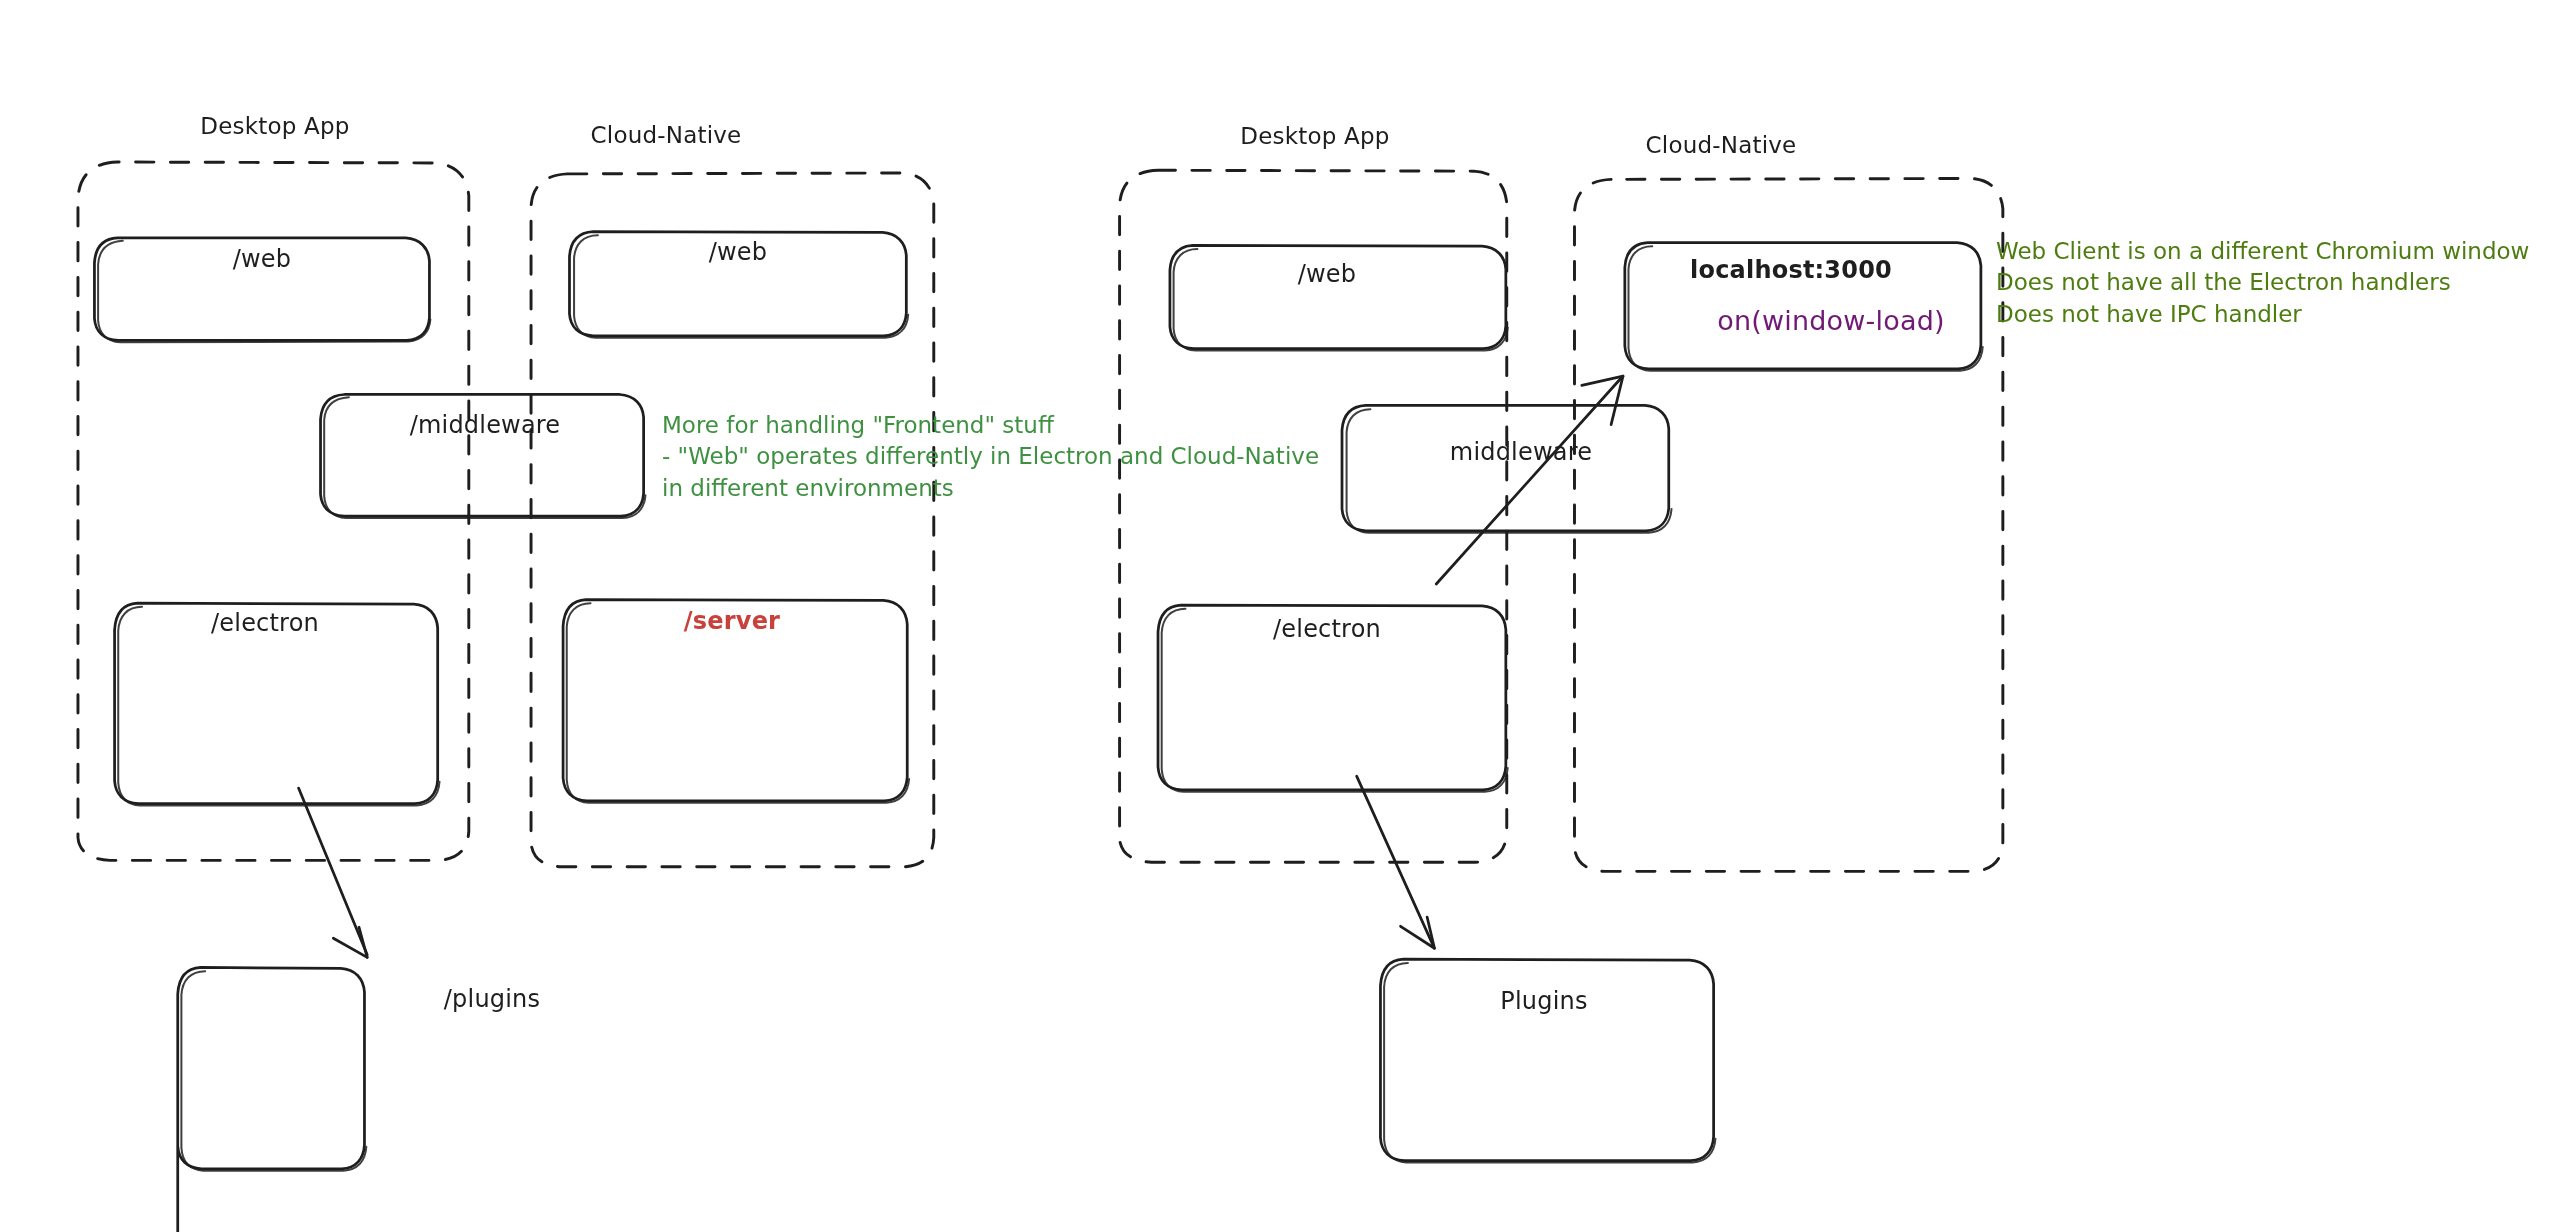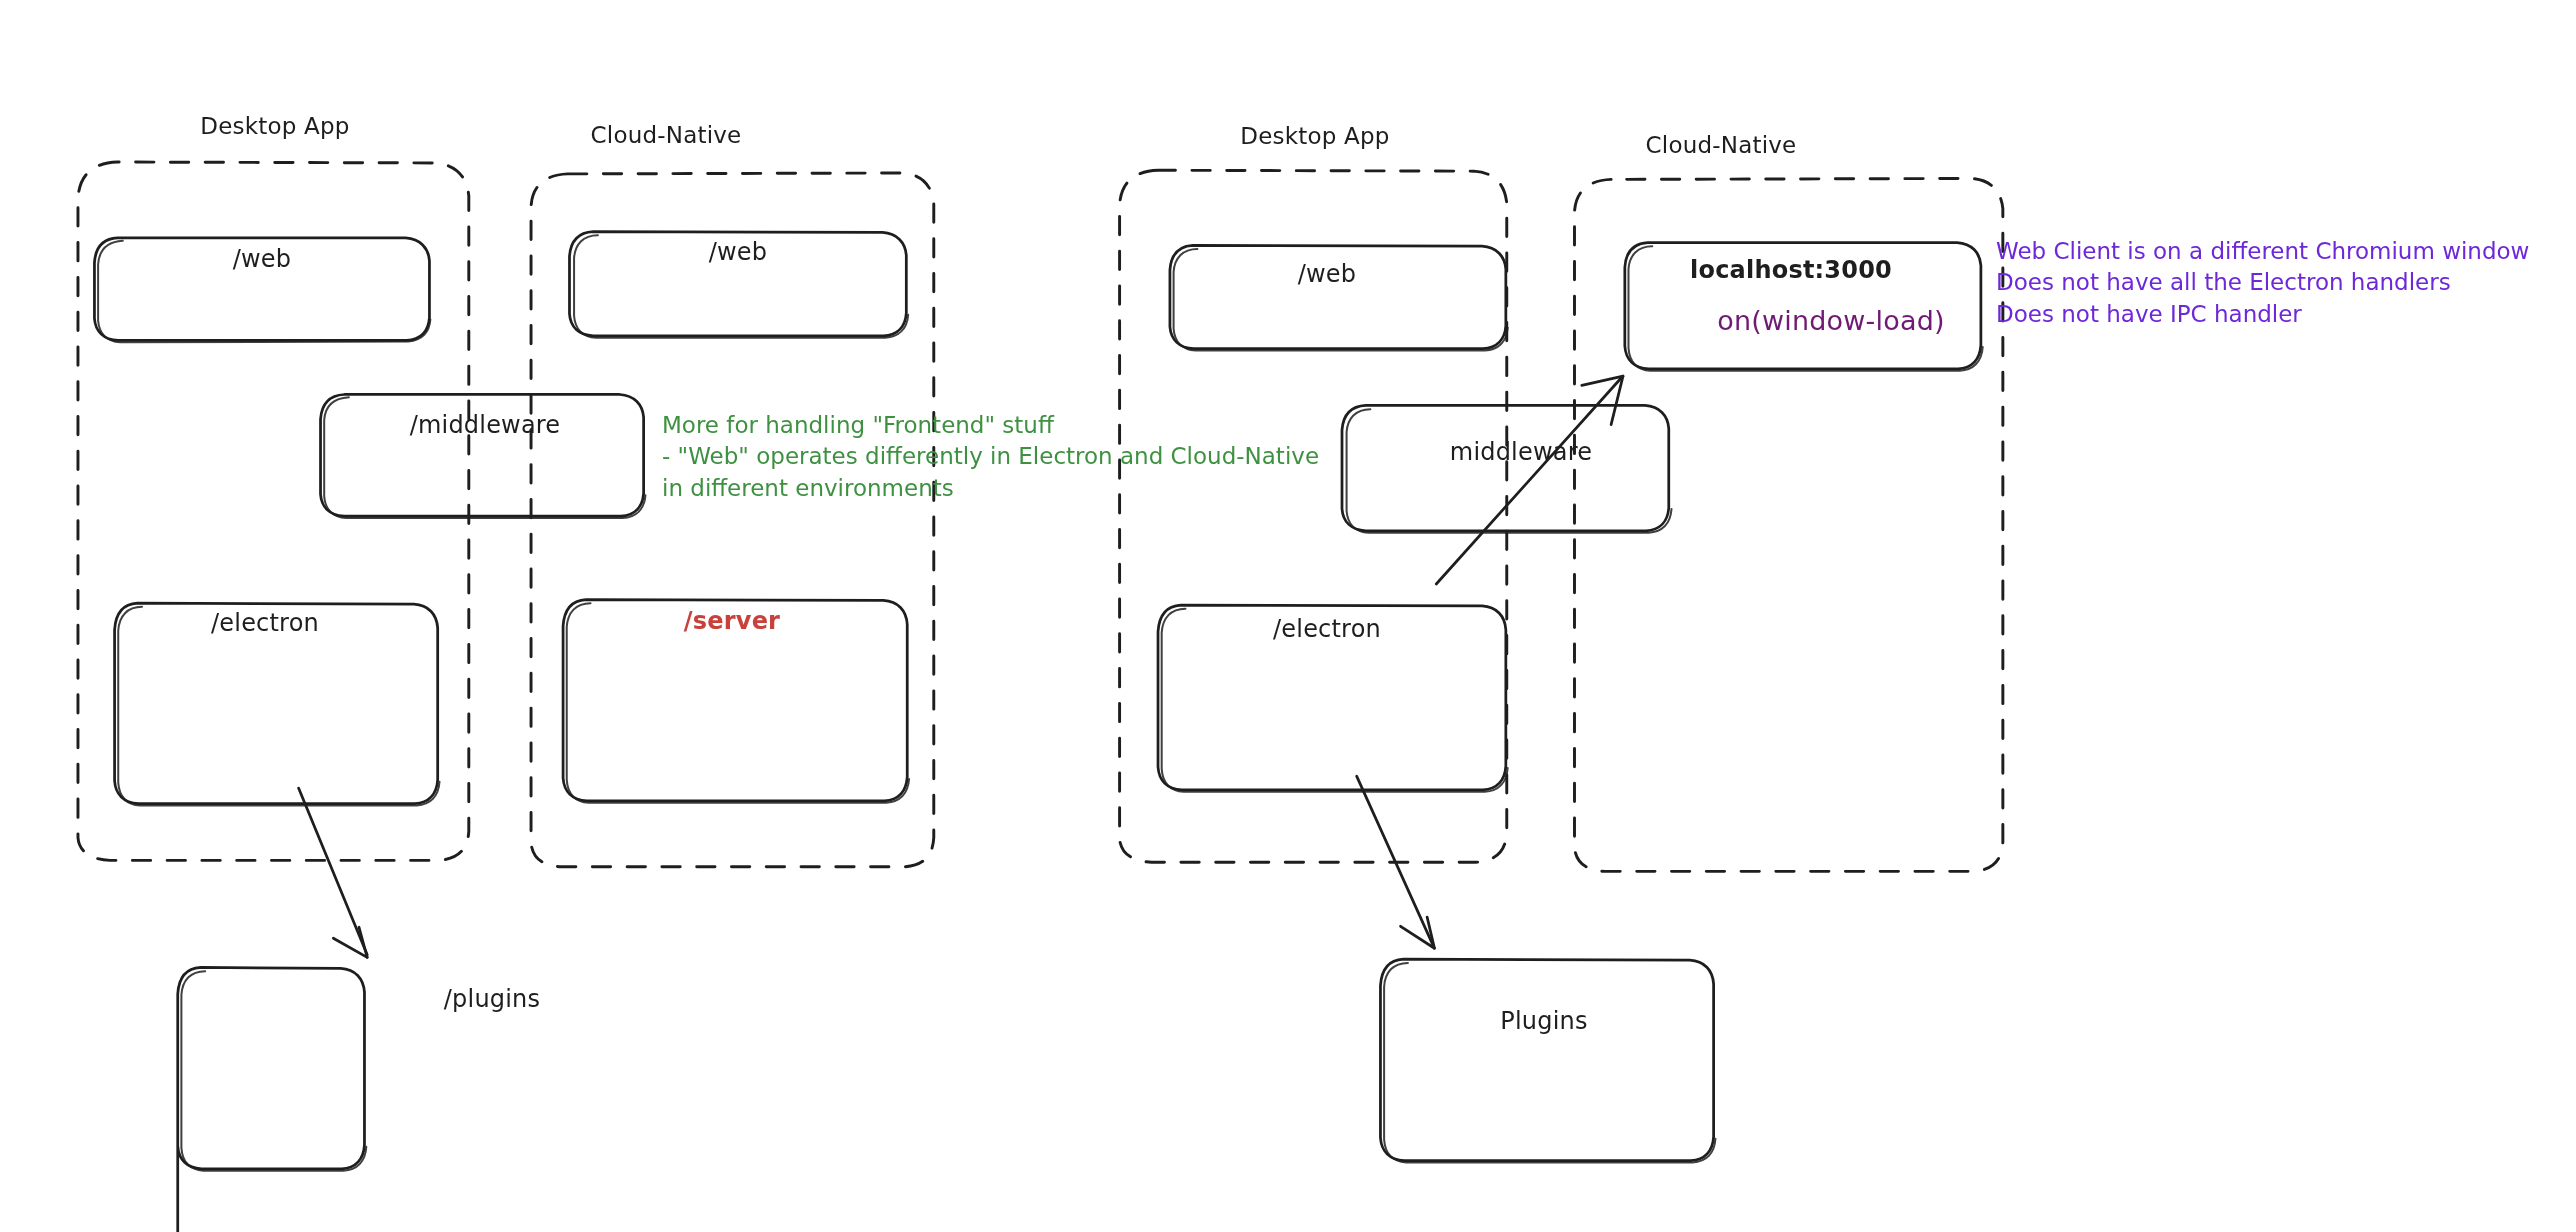--- a/index.html
+++ b/index.html
@@ -47,21 +47,21 @@
   .box-label.red {
     color: #c8413b;
   }
   .note-green {
     font-size: 23px;
     color: #3f9142;
     line-height: 1.36;
   }
   .note-red {
     font-size: 23px;
-    color: #6d28d9;
+    color: #4d7c0f;
     line-height: 1.36;
   }
   .sub-red {
     font-size: 27px;
     color: #701a75;
   }
   .centerer {
     transform: translateX(-50%);
   }
 </style>
@@ -210,21 +210,21 @@
   <div class="hand-text box-label centerer" style="left:492px; top:984px;">/plugins</div>
 
   <div class="hand-text group-label centerer" style="left:1315px; top:122px;">Desktop App</div>
   <div class="hand-text group-label centerer" style="left:1721px; top:131px;">Cloud-Native</div>
 
   <div class="hand-text box-label centerer" style="left:1327px; top:259px;">/web</div>
   <div class="hand-text box-label centerer" style="left:1791px; top:255px;font-weight:bold;">localhost:3000</div>
   <div class="hand-text sub-red centerer" style="left:1831px; top:304px;">on(window-load)</div>
   <div class="hand-text box-label centerer" style="left:1521px; top:437px;">middleware</div>
   <div class="hand-text box-label centerer" style="left:1327px; top:614px;">/electron</div>
-  <div class="hand-text box-label centerer" style="left:1544px; top:986px;margin-top:20px;">Plugins</div>
+  <div class="hand-text box-label centerer" style="left:1544px; top:986px;">Plugins</div>
 
   <div style="position:absolute; left:662px; top:410px;">
     <div class="note-green">More for handling "Frontend" stuff</div>
     <div class="note-green">- "Web" operates differently in Electron and Cloud-Native</div>
     <div class="note-green">in different environments</div>
   </div>
 
   <div style="position:absolute; left:1996px; top:236px;">
     <div class="note-red">Web Client is on a different Chromium window</div>
     <div class="note-red">Does not have all the Electron handlers</div>

